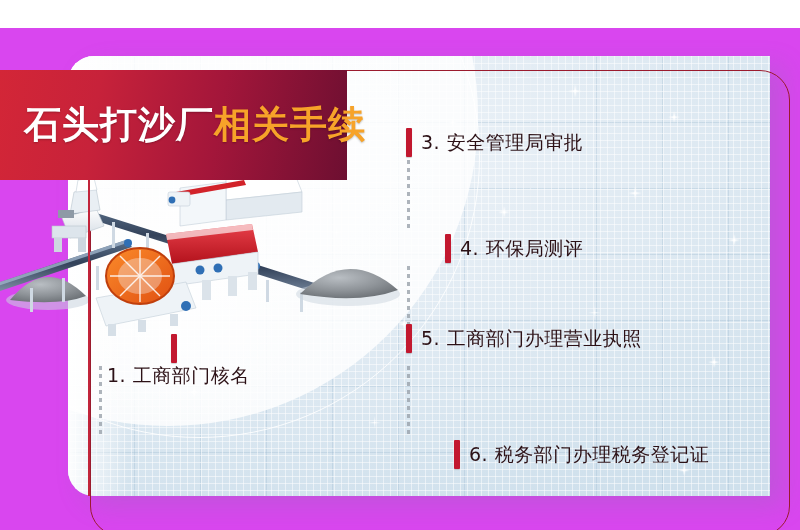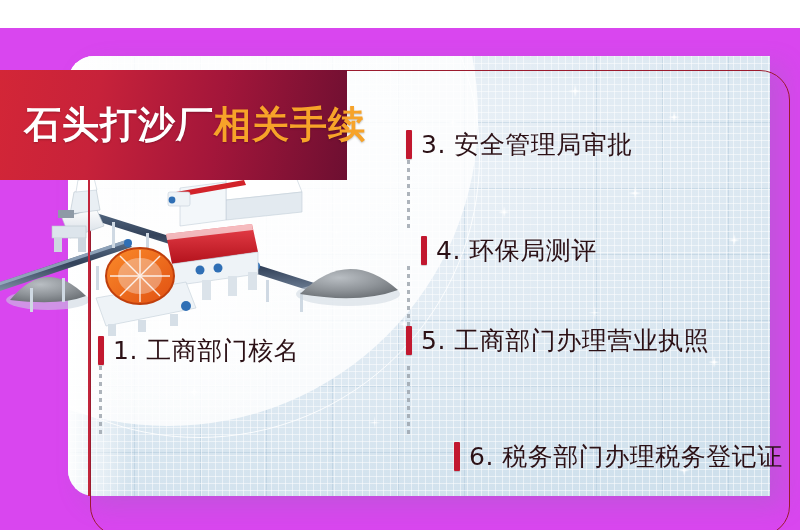--- a/index.html
+++ b/index.html
@@ -85,34 +85,34 @@
   
   .art{position:absolute;left:0px;top:120px;width:420px;height:200px;z-index:4;}
 
   
   .item{position:absolute;display:flex;align-items:center;z-index:7;white-space:nowrap;}
   .bullet{
     width:6px;height:29px;background:#c2182f;border-radius:1px;flex:0 0 auto;
     box-shadow:0 1px 1px rgba(0,0,0,.18);
   }
   .itext{
-    margin-left:9px;font-size:25px;color:#2c1116;letter-spacing:.5px;
+    margin-left:9px;font-size:19px;color:#2c1116;letter-spacing:.5px;
     font-family:"DejaVu Sans","Liberation Sans",sans-serif;
   }
   .dots{
     position:absolute;width:3px;z-index:6;
     background-image:linear-gradient(to bottom,#9aa2ab 50%, rgba(0,0,0,0) 0%);
     background-size:3px 8px;background-repeat:repeat-y;opacity:.8;
   }
 
   
-  #item1{left:98px;top:306px;}
+  #item1{left:98px;top:306px;flex-direction:column;}
   #item2{left:98px;top:412px;}
   #item3{left:406px;top:100px;}
-  #item4{left:406px;top:206px;padding-left:15px;}
+  #item4{left:430px;top:206px;padding-left:15px;}
   #item5{left:406px;top:296px;}
   #item6{left:406px;top:412px;padding-left:48px;}
   #dots-1-2{left:99px;top:338px;height:72px;}
   #dots-3-4{left:407px;top:132px;height:72px;}
   #dots-4-5{left:407px;top:238px;height:66px;}
   #dots-5-6{left:407px;top:338px;height:72px;}
 </style>
 </head>
 <body>
 

